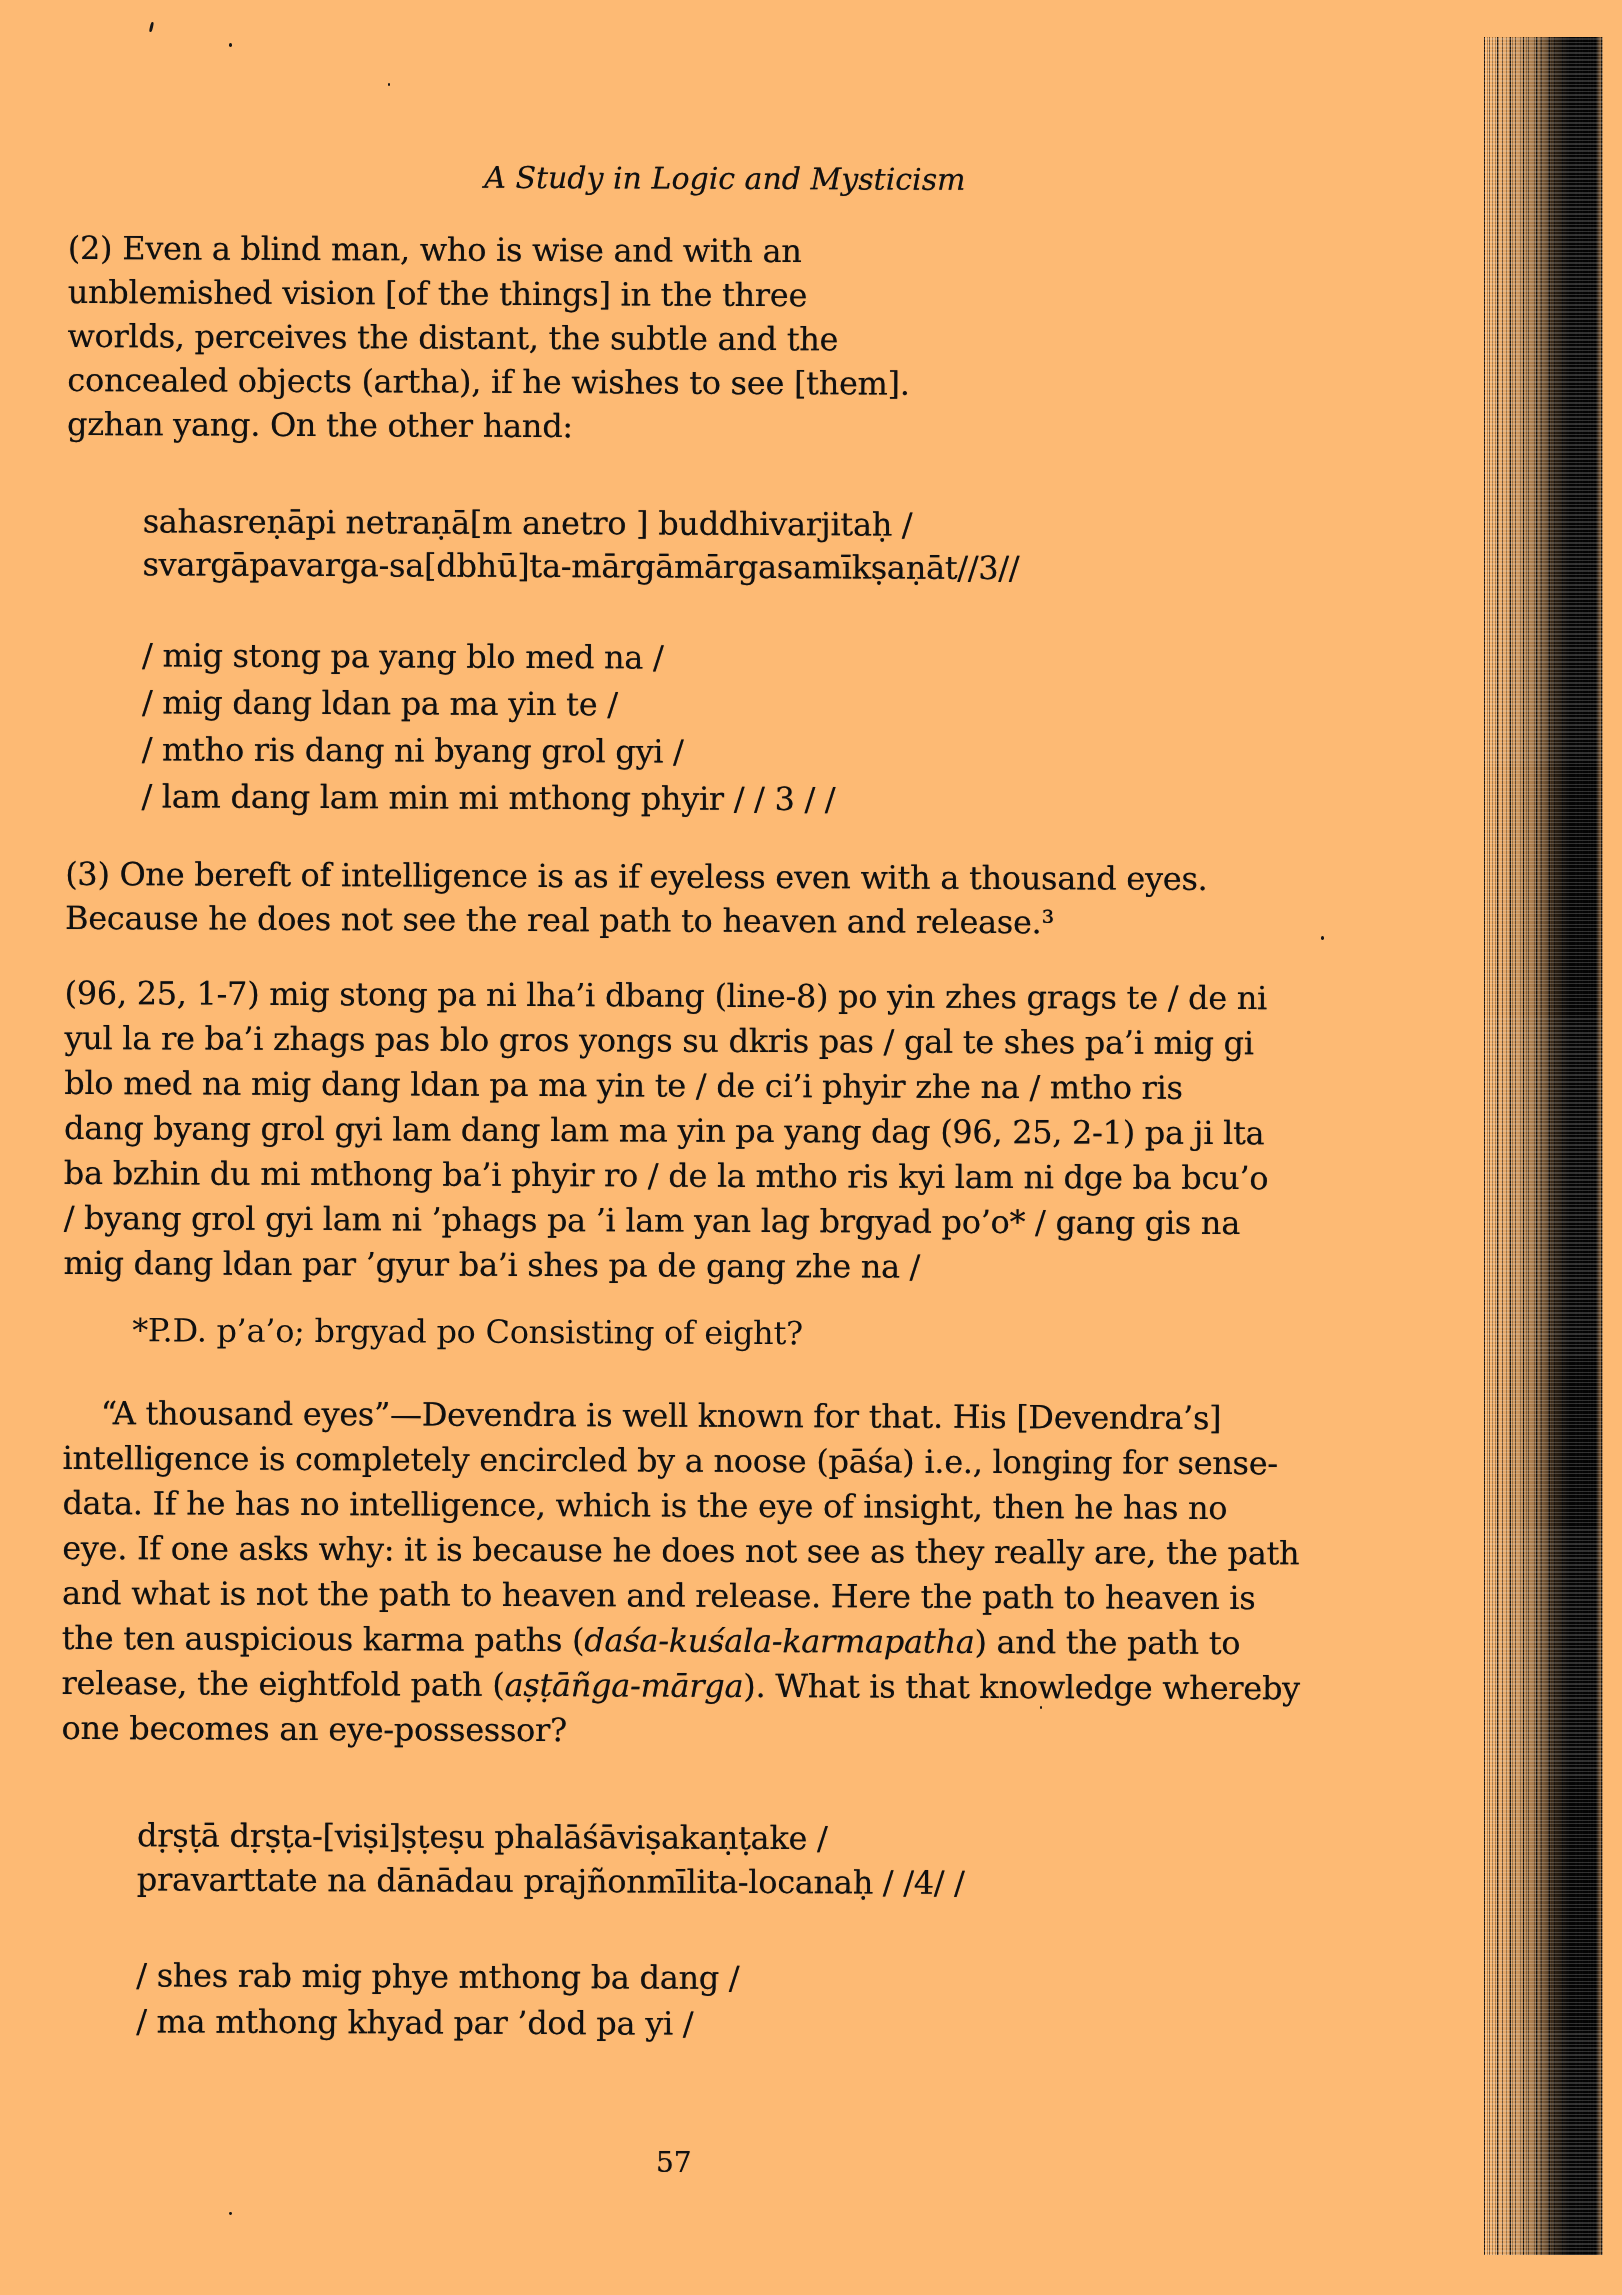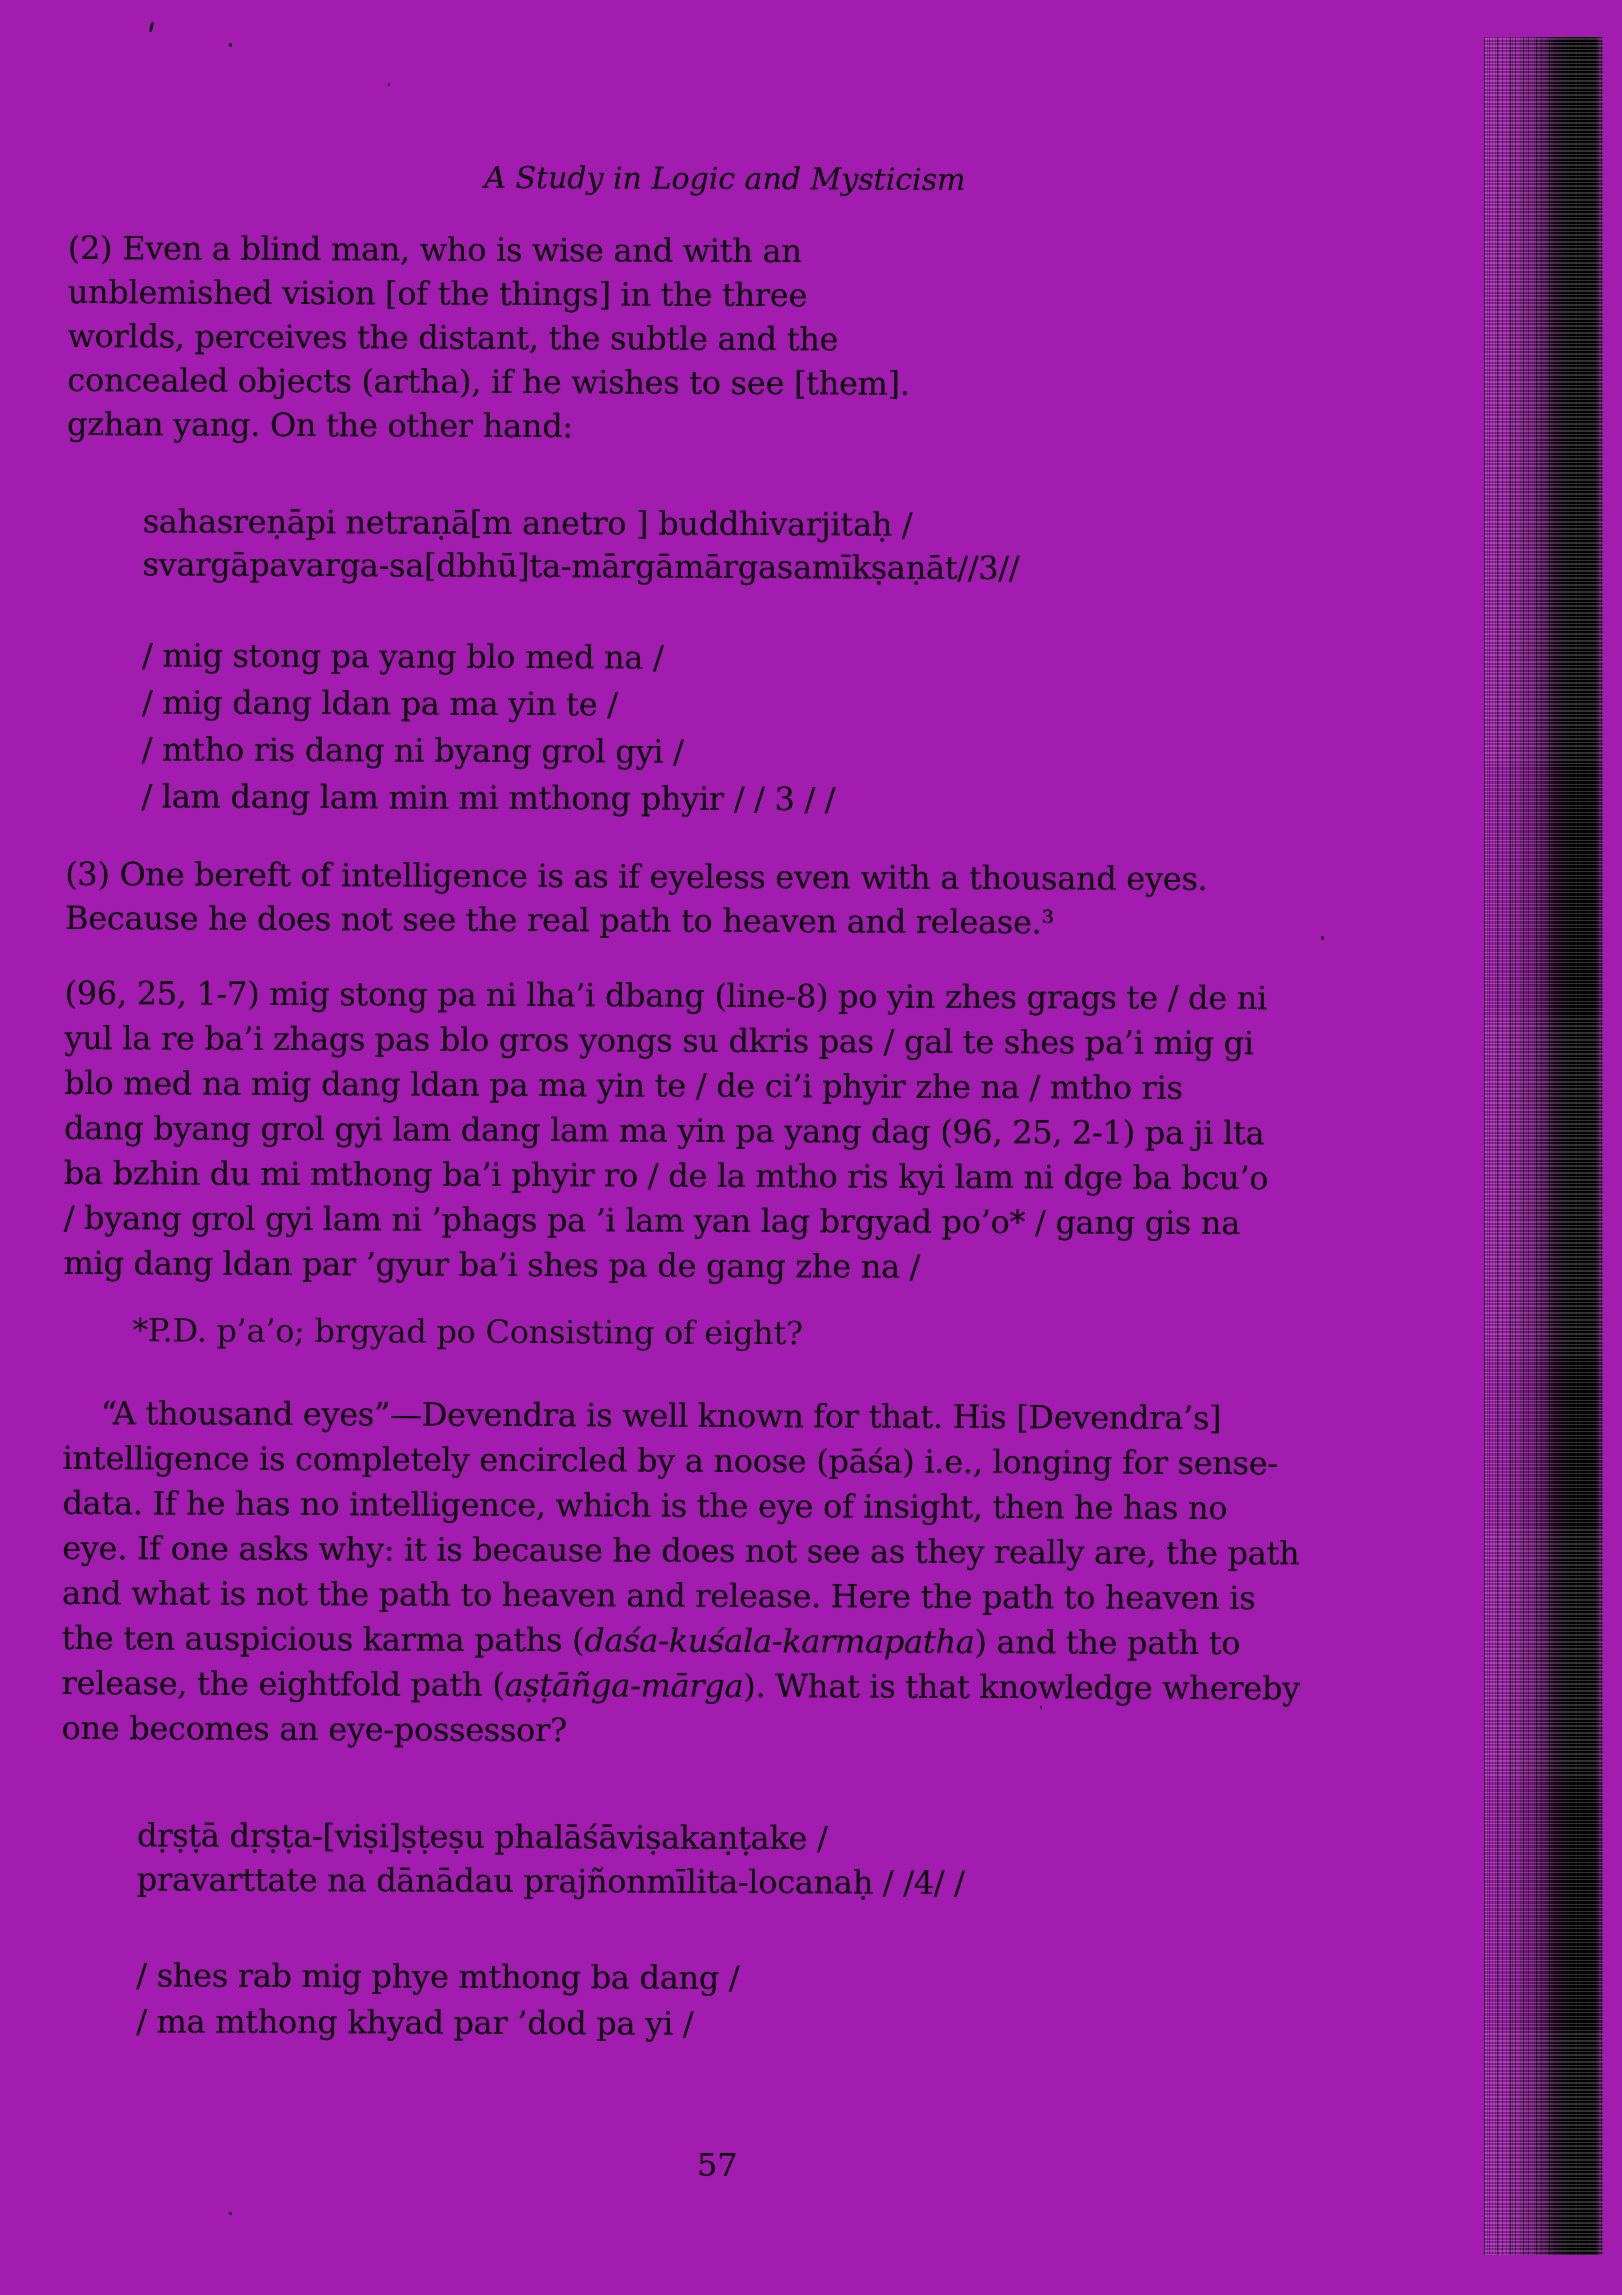--- a/index.html
+++ b/index.html
@@ -1,19 +1,19 @@
 <!DOCTYPE html>
 <html style="font-size:11px"><head>
 <meta charset="utf-8">
 <style>
   html,body{margin:0;padding:0;background:#777;}
   .page{
     position:relative;
     width:1623px;height:2295px;
-    background:#a21caf;
+    background:#fdba74;
     overflow:hidden;
     font-family:"DejaVu Serif","Liberation Serif",serif;
     color:#101010;
   }
   .text-col{
     position:absolute;left:69px;top:0;width:1290px;
     transform:rotate(0.25deg);
     transform-origin:0 0;
   }
   .line{
@@ -34,22 +34,22 @@
   .skt3{margin-top:54px;line-height:43px;}
   .tib3{margin-top:46px;line-height:47px;}
   .trans3{margin-top:32px;line-height:44px;}
   .tibcomm{margin-top:30.5px;line-height:45px;}
   .note{margin-top:23.6px;margin-left:69px;line-height:42px;}
   .engcomm{margin-top:40px;line-height:45px;}
   .engcomm .line:first-child{text-indent:38px;}
   .skt4{margin-top:62px;line-height:44px;}
   .tib4{margin-top:51px;line-height:46px;}
   .page-number{
-    position:absolute;left:697px;top:2146px;
-    font-size:32px;
+    position:absolute;left:656px;top:2146px;
+    font-size:28px;
     text-shadow:0 0 0.7px rgba(0,0,0,0.55);
     text-align:center;
   }
   .binding{
     position:absolute;
     left:1484px;top:37px;
     width:119px;height:2218px;
     background:
       repeating-linear-gradient(0deg, rgba(255,255,255,0.18) 0 1.4px, rgba(255,255,255,0) 1.4px 3.5px),
       repeating-linear-gradient(90deg, rgba(10,10,10,0.9) 0 1.4px, rgba(10,10,10,0) 1.4px 4.9px, rgba(10,10,10,0.55) 4.9px 6.2px, rgba(10,10,10,0) 6.2px 9.7px, rgba(10,10,10,0.75) 9.7px 10.4px, rgba(10,10,10,0) 10.4px 13px),

